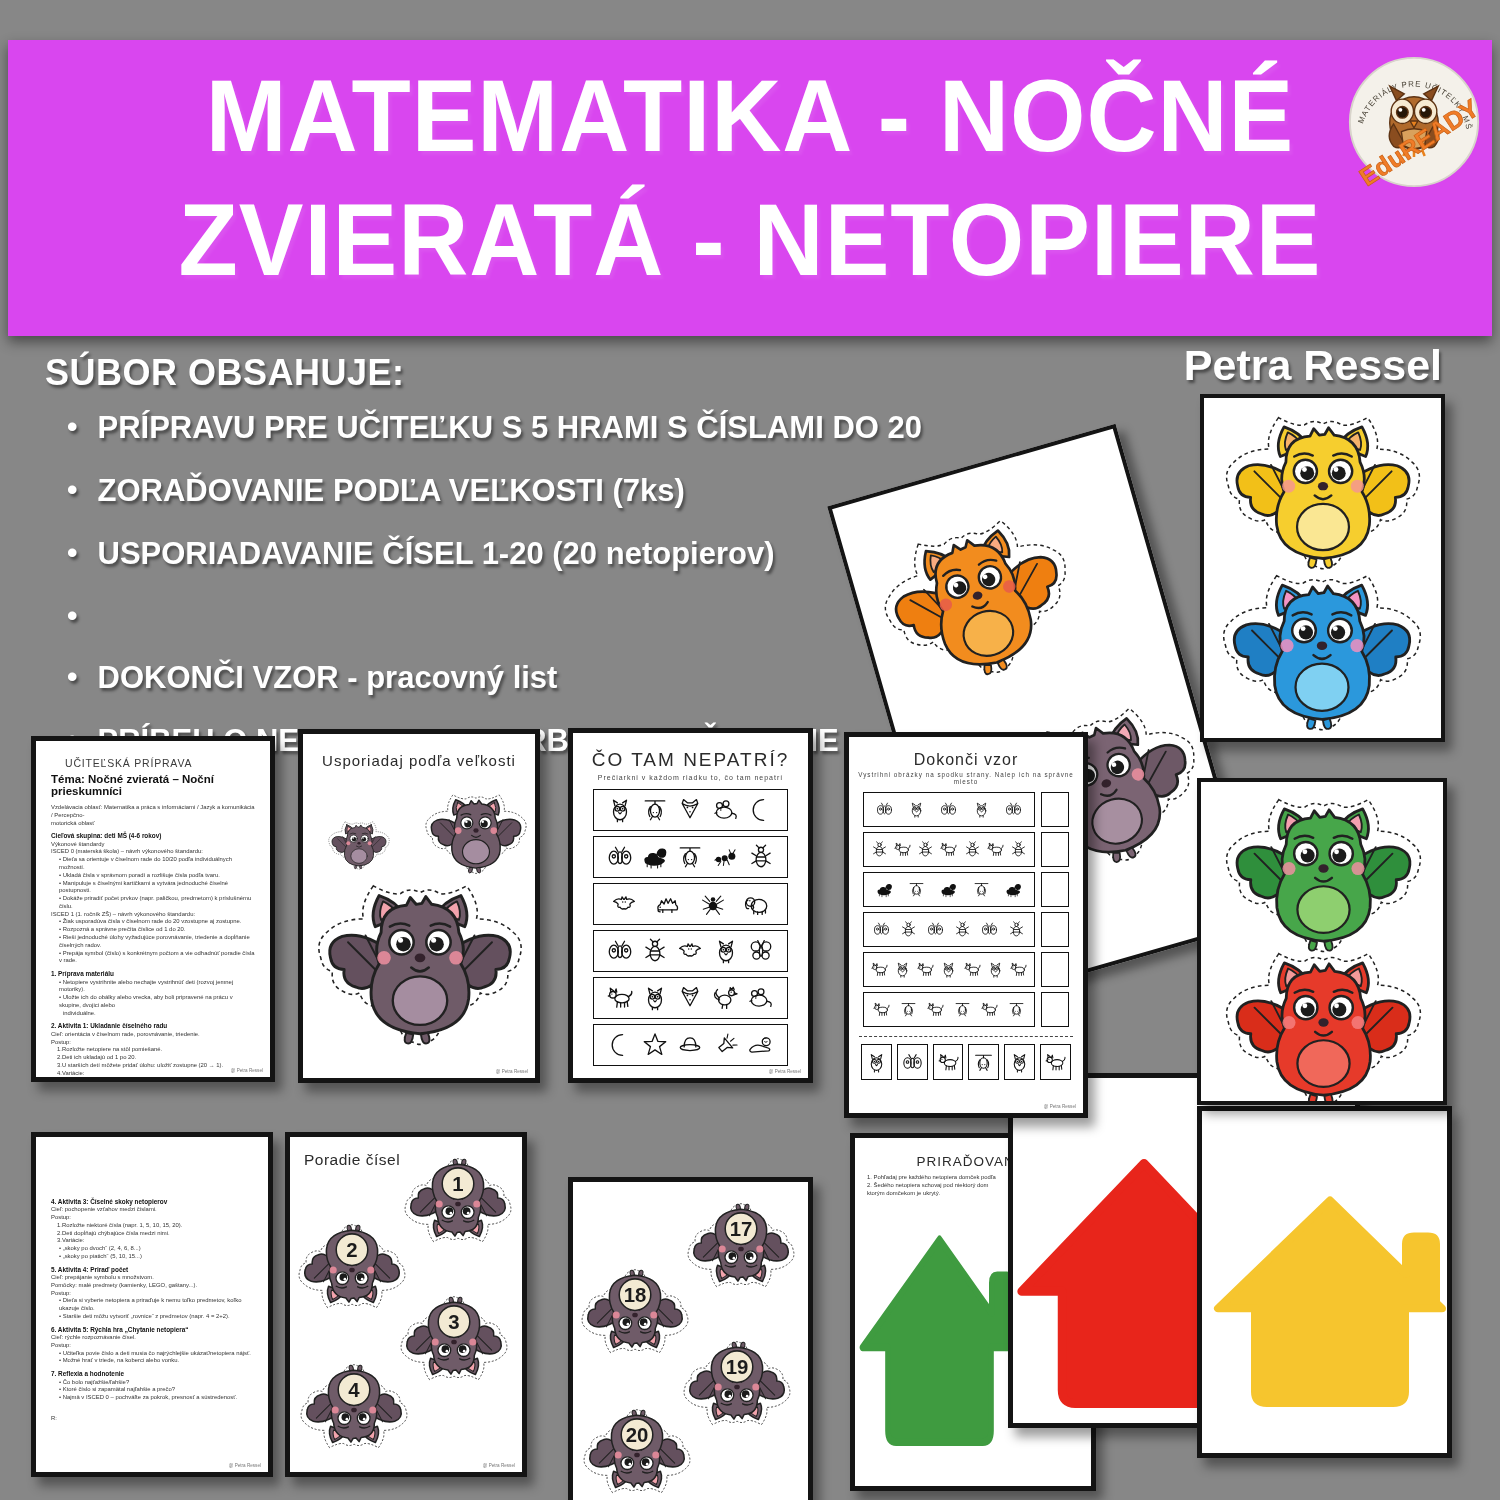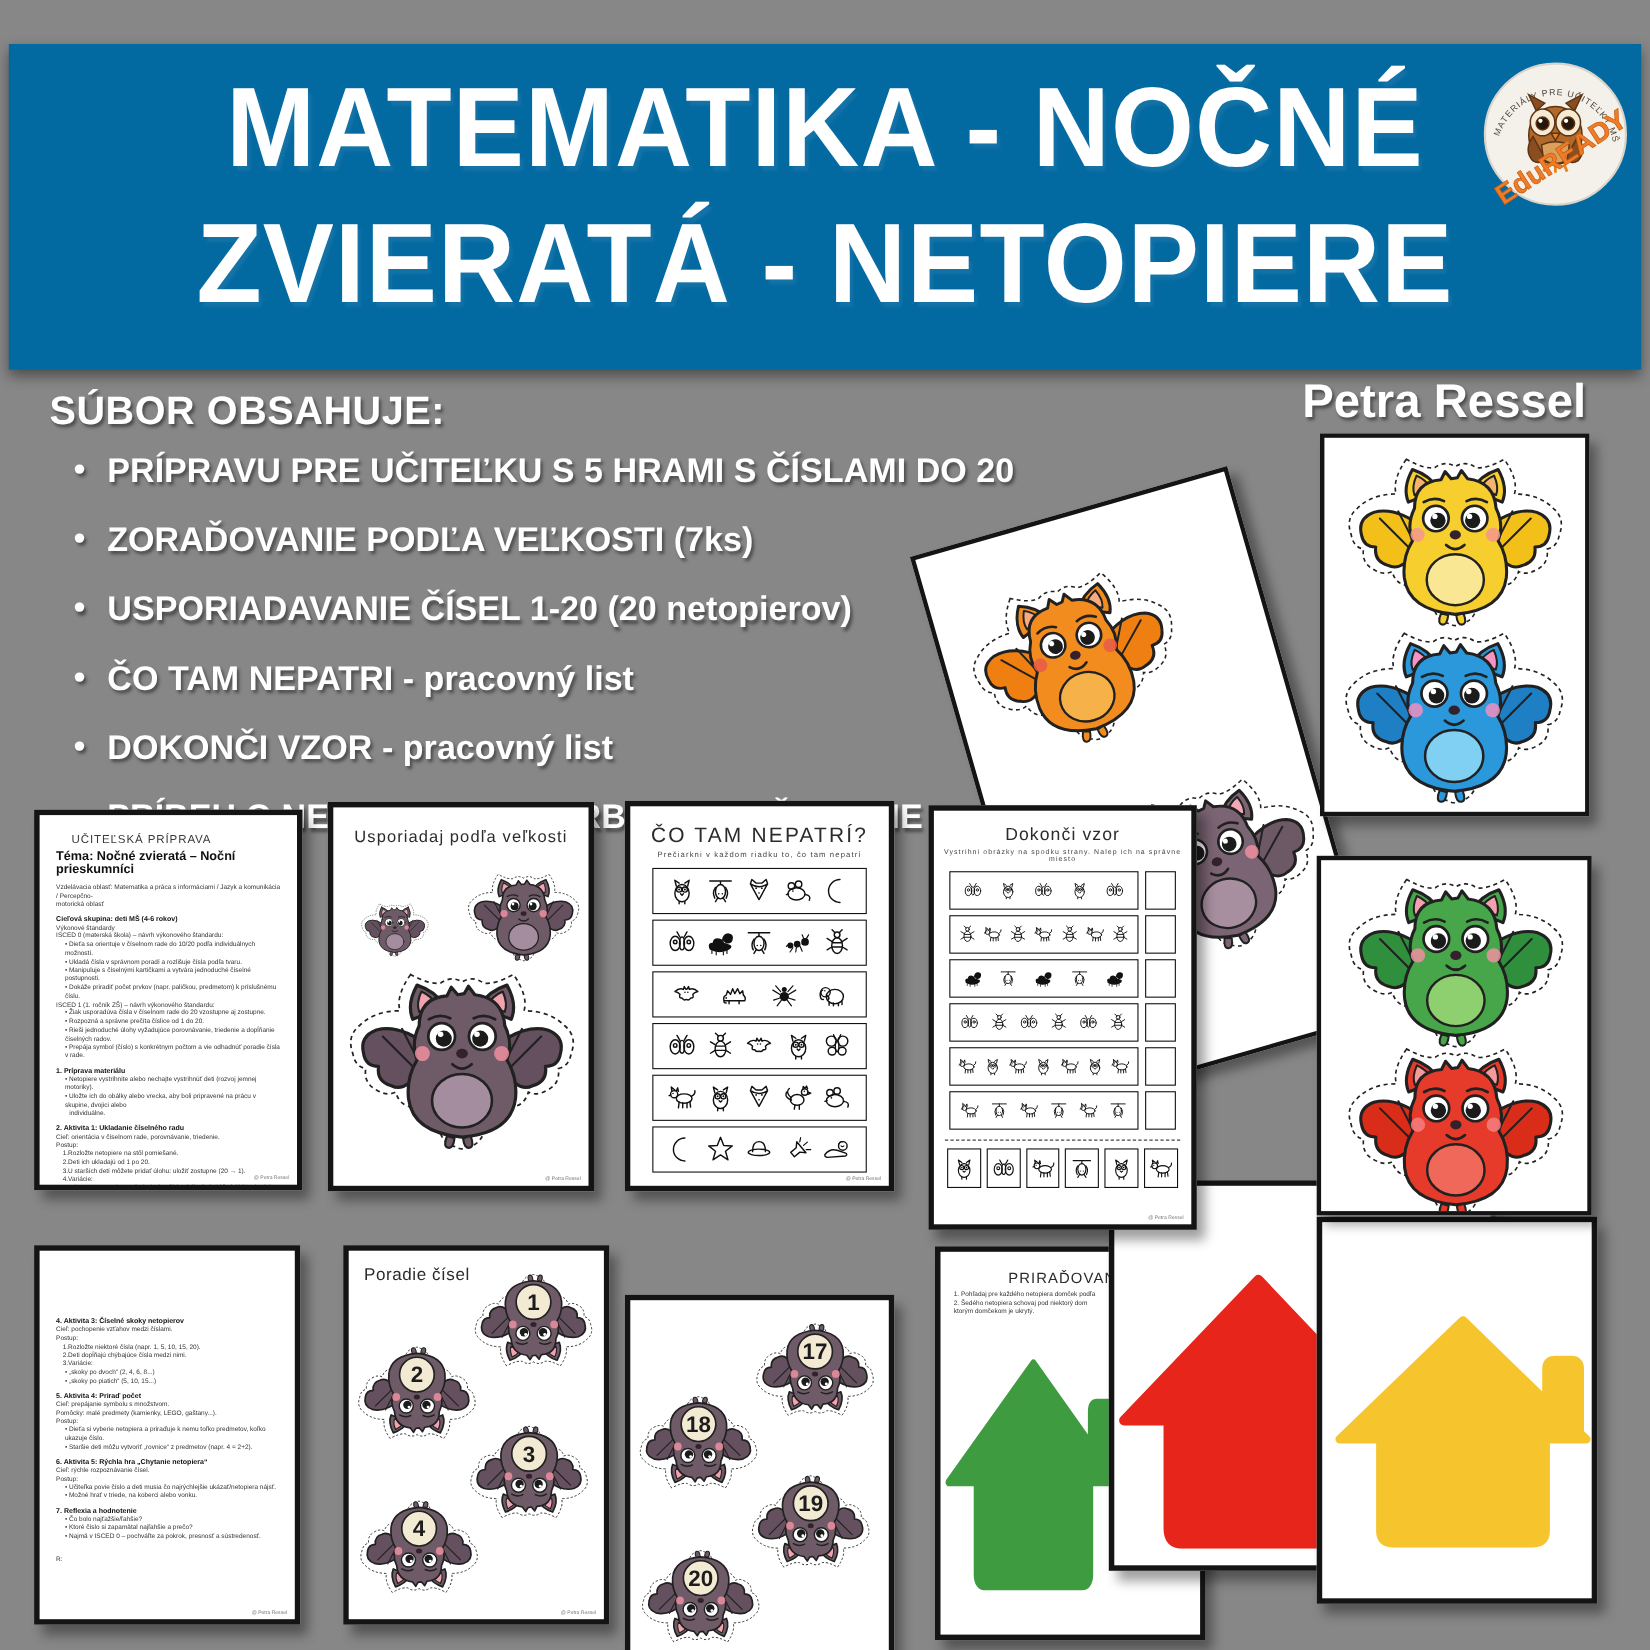--- a/index.html
+++ b/index.html
@@ -48,21 +48,21 @@
   .cutline{border-top:1.7px dashed #444;margin:9px 10px 7px 10px;}
   .cutrow{display:flex;gap:5px;margin:0 12px;}
   .cbox{flex:1;height:34px;border:1.4px solid #111;display:flex;align-items:center;justify-content:center;}
   #canvas svg .f{fill:#111 !important;stroke:none !important;}
   .abs{position:absolute;}
 </style>
 </head>
 <body>
 
 <div id="canvas" style="background: rgb(135, 135, 135);">
-  <div id="banner" style="background: #0369a1; color: rgb(255, 255, 255);">
+  <div id="banner" style="background: #d946ef; color: rgb(255, 255, 255);">
     <div class="ttl">MATEMATIKA - NOČNÉ</div>
     <div class="ttl">ZVIERATÁ - NETOPIERE</div>
     <div id="logo">
 <svg width="136" height="136" viewBox="0 0 140 140">
   <circle cx="70" cy="70" r="66" fill="#f4f1ea" stroke="#d8d4cb" stroke-width="2"></circle>
   <defs>
             <path id="arcT" d="M 16,78 A 55,55 0 0 1 124,78"></path>
           </defs>
   <text font-size="8.2" fill="#4a4438" font-family="Liberation Sans,sans-serif" letter-spacing="1">
     <textPath href="#arcT" startOffset="4%">MATERIÁLY PRE UČITEĽKY MŠ A ZŠ</textPath></text>
@@ -96,21 +96,20 @@
         <li class="c-item">
           <span class="dot">•</span>
           <span>ZORAĎOVANIE PODĽA VEĽKOSTI (7ks)</span>
         </li>
         <li class="c-item">
           <span class="dot">•</span>
           <span>USPORIADAVANIE ČÍSEL 1-20 (20 netopierov)</span>
         </li>
         <li class="c-item">
           <span class="dot">•</span>
-          <span>ČO TAM NEPATRI - pracovný list</span>
         </li>
         <li class="c-item">
           <span class="dot">•</span>
           <span>DOKONČI VZOR - pracovný list</span>
         </li>
         <li class="c-item">
           <span class="dot">•</span>
           <span>PRÍBEH O NETOPIEROVI, FARBY, PRIRAĎOVANIE</span>
         </li>
       </ul>
@@ -1183,21 +1182,21 @@
                 <path d="M6 11 L5 5 L10 9 M12 11 L14 6 L15 11"></path>
                 <path d="M16 26 l-1 8 M21 27 v7 M27 27 v7 M31 25 l1 8 M33 18 Q39 15 38 10"></path>
                 <circle class="f" cx="7.5" cy="14" r="1.1"></circle>
                 <path d="M4.5 16 l-2.5 1"></path>
               </g>
             </svg>
           </div>
         </div>
         <div class="credit">@ Petra Ressel</div>
       </div>
-      <div class="page" style="left: 312px; top: 1132px; width: 242px; height: 345px; z-index: 2;">
+      <div class="page" style="left: 285px; top: 1132px; width: 242px; height: 345px; z-index: 2;">
         <div class="abs ws-title" style="left: 14px; top: 14px; font-size: 15.5px; letter-spacing: 0.5px;">Poradie čísel</div>
         <div class="abs" style="left: 112px; top: 10px;"><svg width="112" height="104.36363636363636" viewBox="0 0 220 205">
   <g transform="translate(0,14) rotate(180,110,89)">
 <path d="M62,6 Q48,26 52,40 Q28,40 14,54 Q2,64 8,80 Q10,92 20,94 Q18,108 30,114 Q40,120 48,116
  Q52,130 66,130 Q70,150 88,149 Q92,165 104,167 Q110,171 116,167 Q128,165 132,149 Q150,150 154,130
  Q168,130 172,116 Q180,120 190,114 Q202,108 200,94 Q210,92 212,80 Q218,64 206,54 Q192,40 168,40
  Q172,26 158,6 Q140,16 130,14 Q120,7 110,13 Q100,7 90,14 Q80,16 62,6 Z" fill="#fff" stroke="#222" stroke-width="1.6" stroke-dasharray="4 3.5"></path>
 <g stroke="#212121" stroke-width="3" stroke-linejoin="round" stroke-linecap="round">
  <path d="M80,74 Q52,52 30,58 Q14,64 18,80 Q20,92 32,92 Q30,106 44,110 Q52,114 60,108 Q64,120 78,118 Q86,116 88,106 L90,86 Z" fill="#64505e"></path>
  <path d="M140,74 Q168,52 190,58 Q206,64 202,80 Q200,92 188,92 Q190,106 176,110 Q168,114 160,108 Q156,120 142,118 Q134,116 132,106 L130,86 Z" fill="#64505e"></path>

